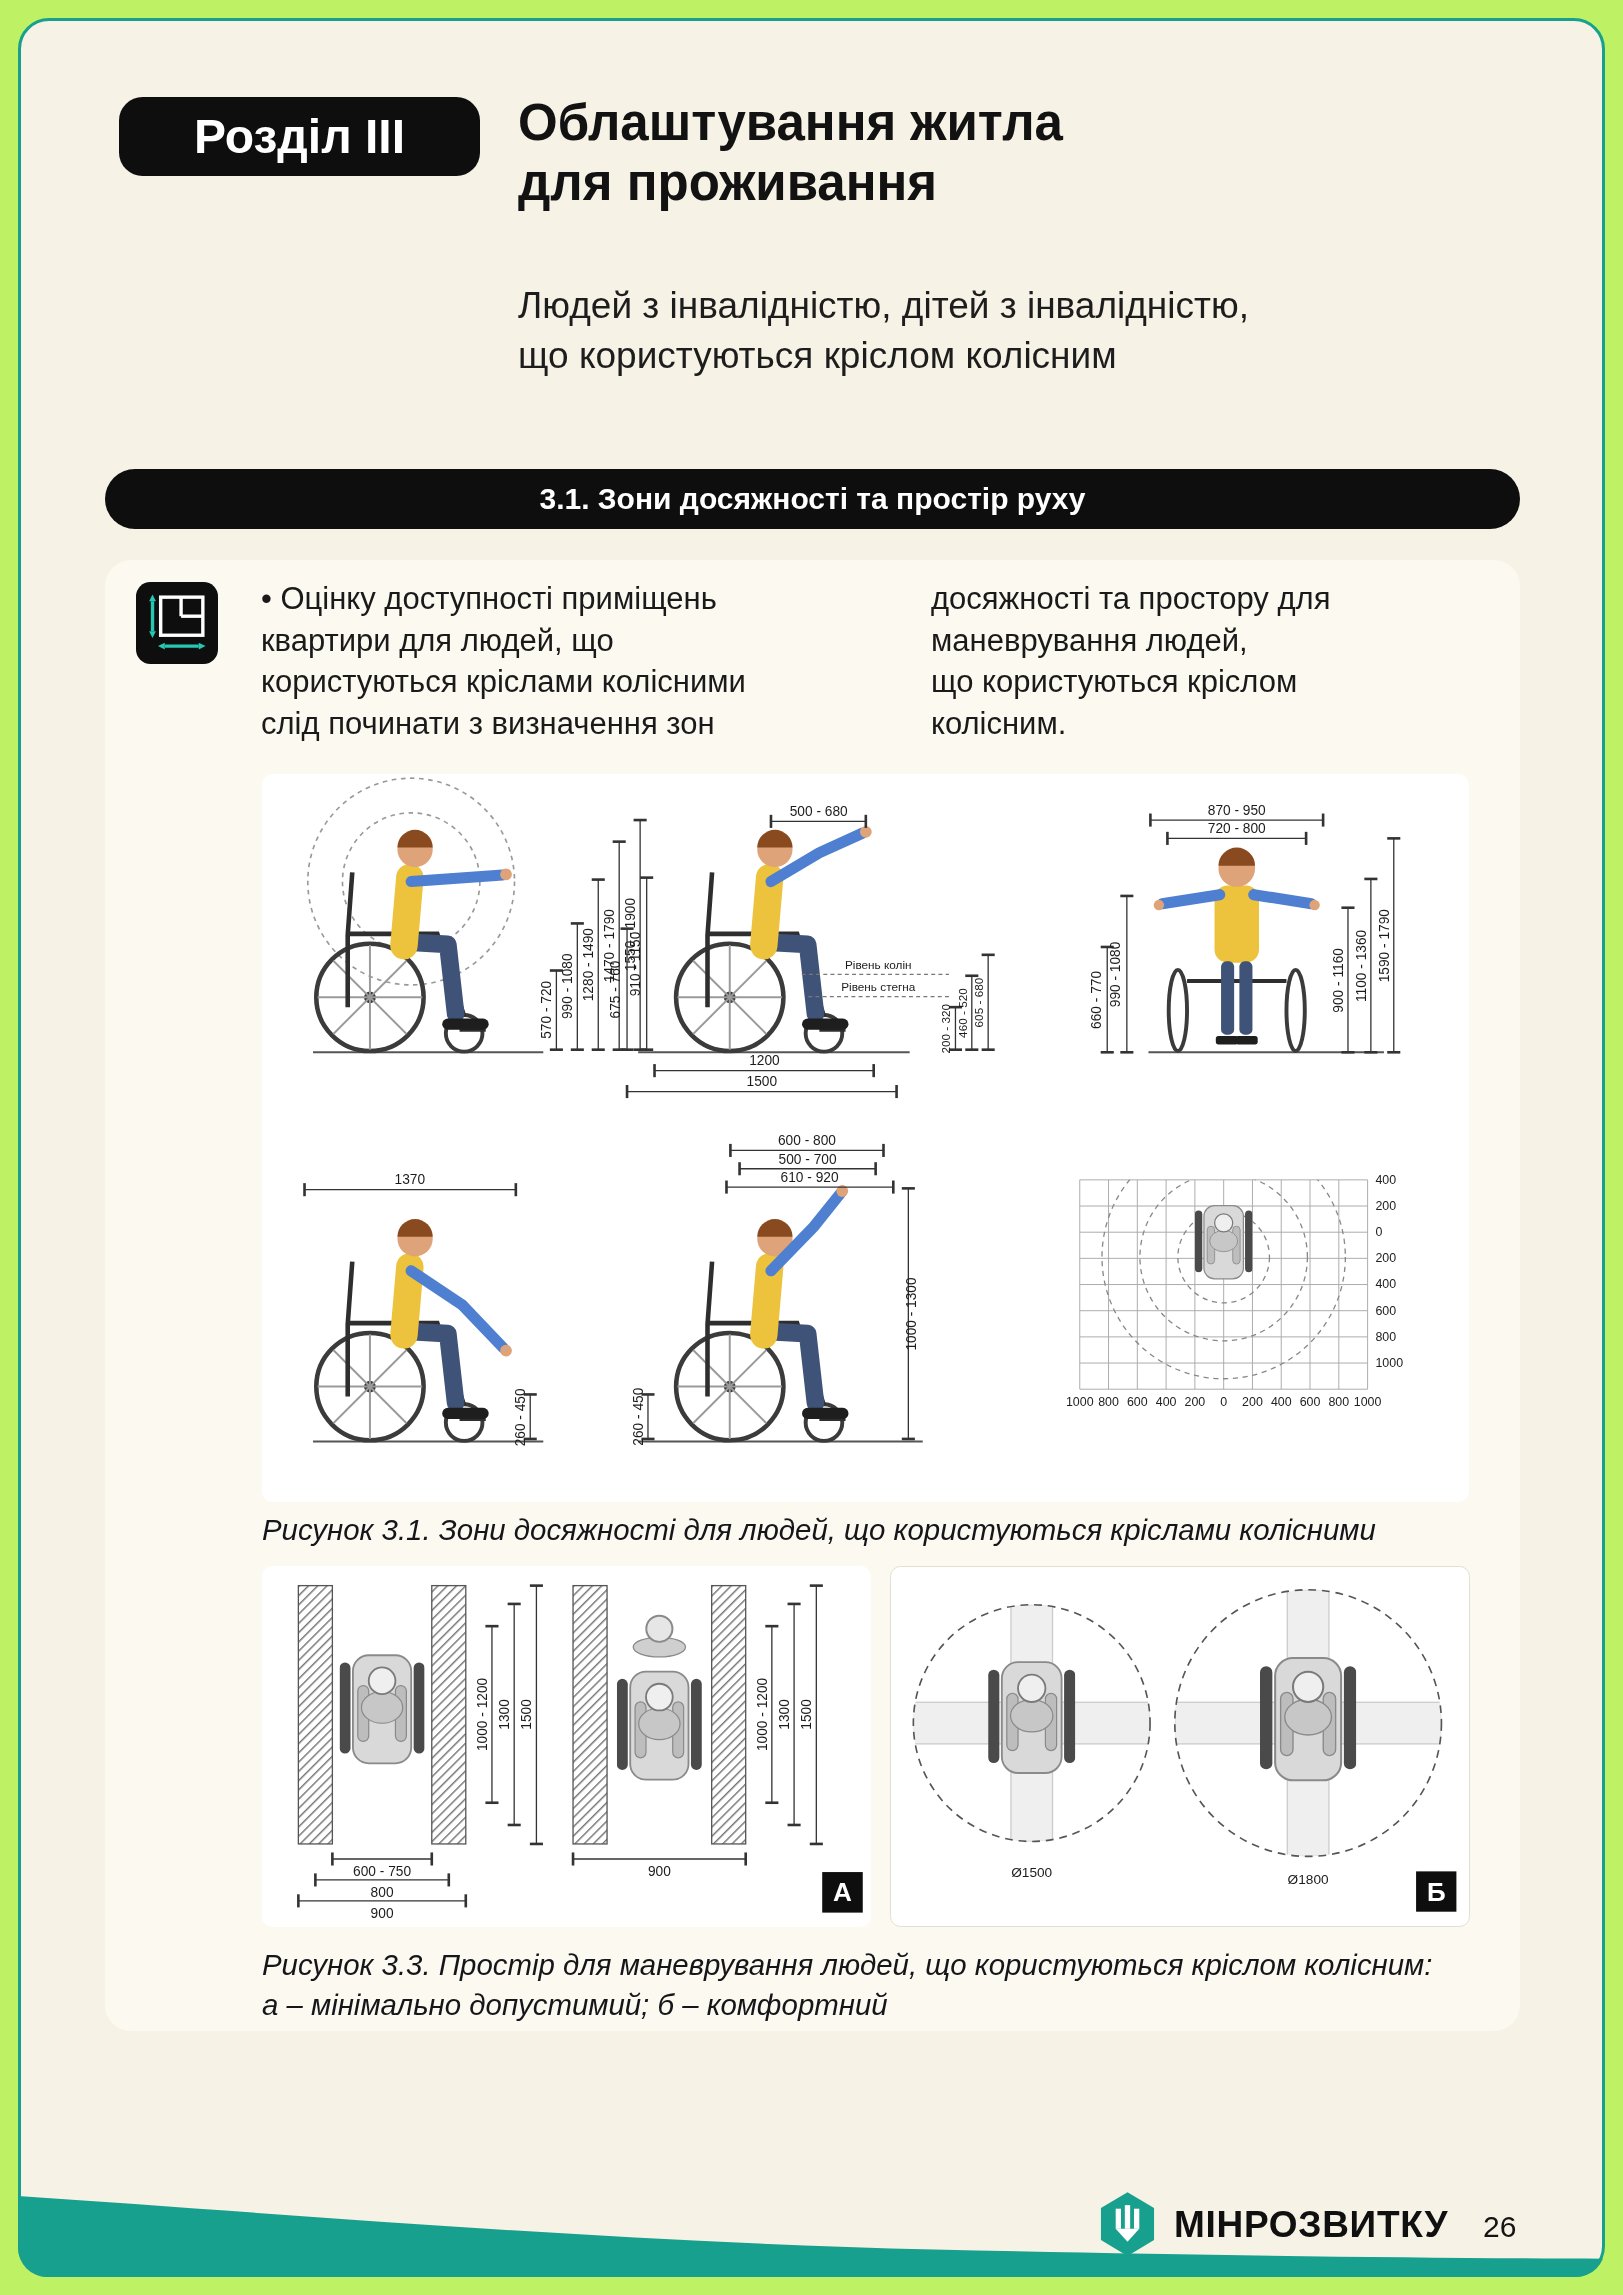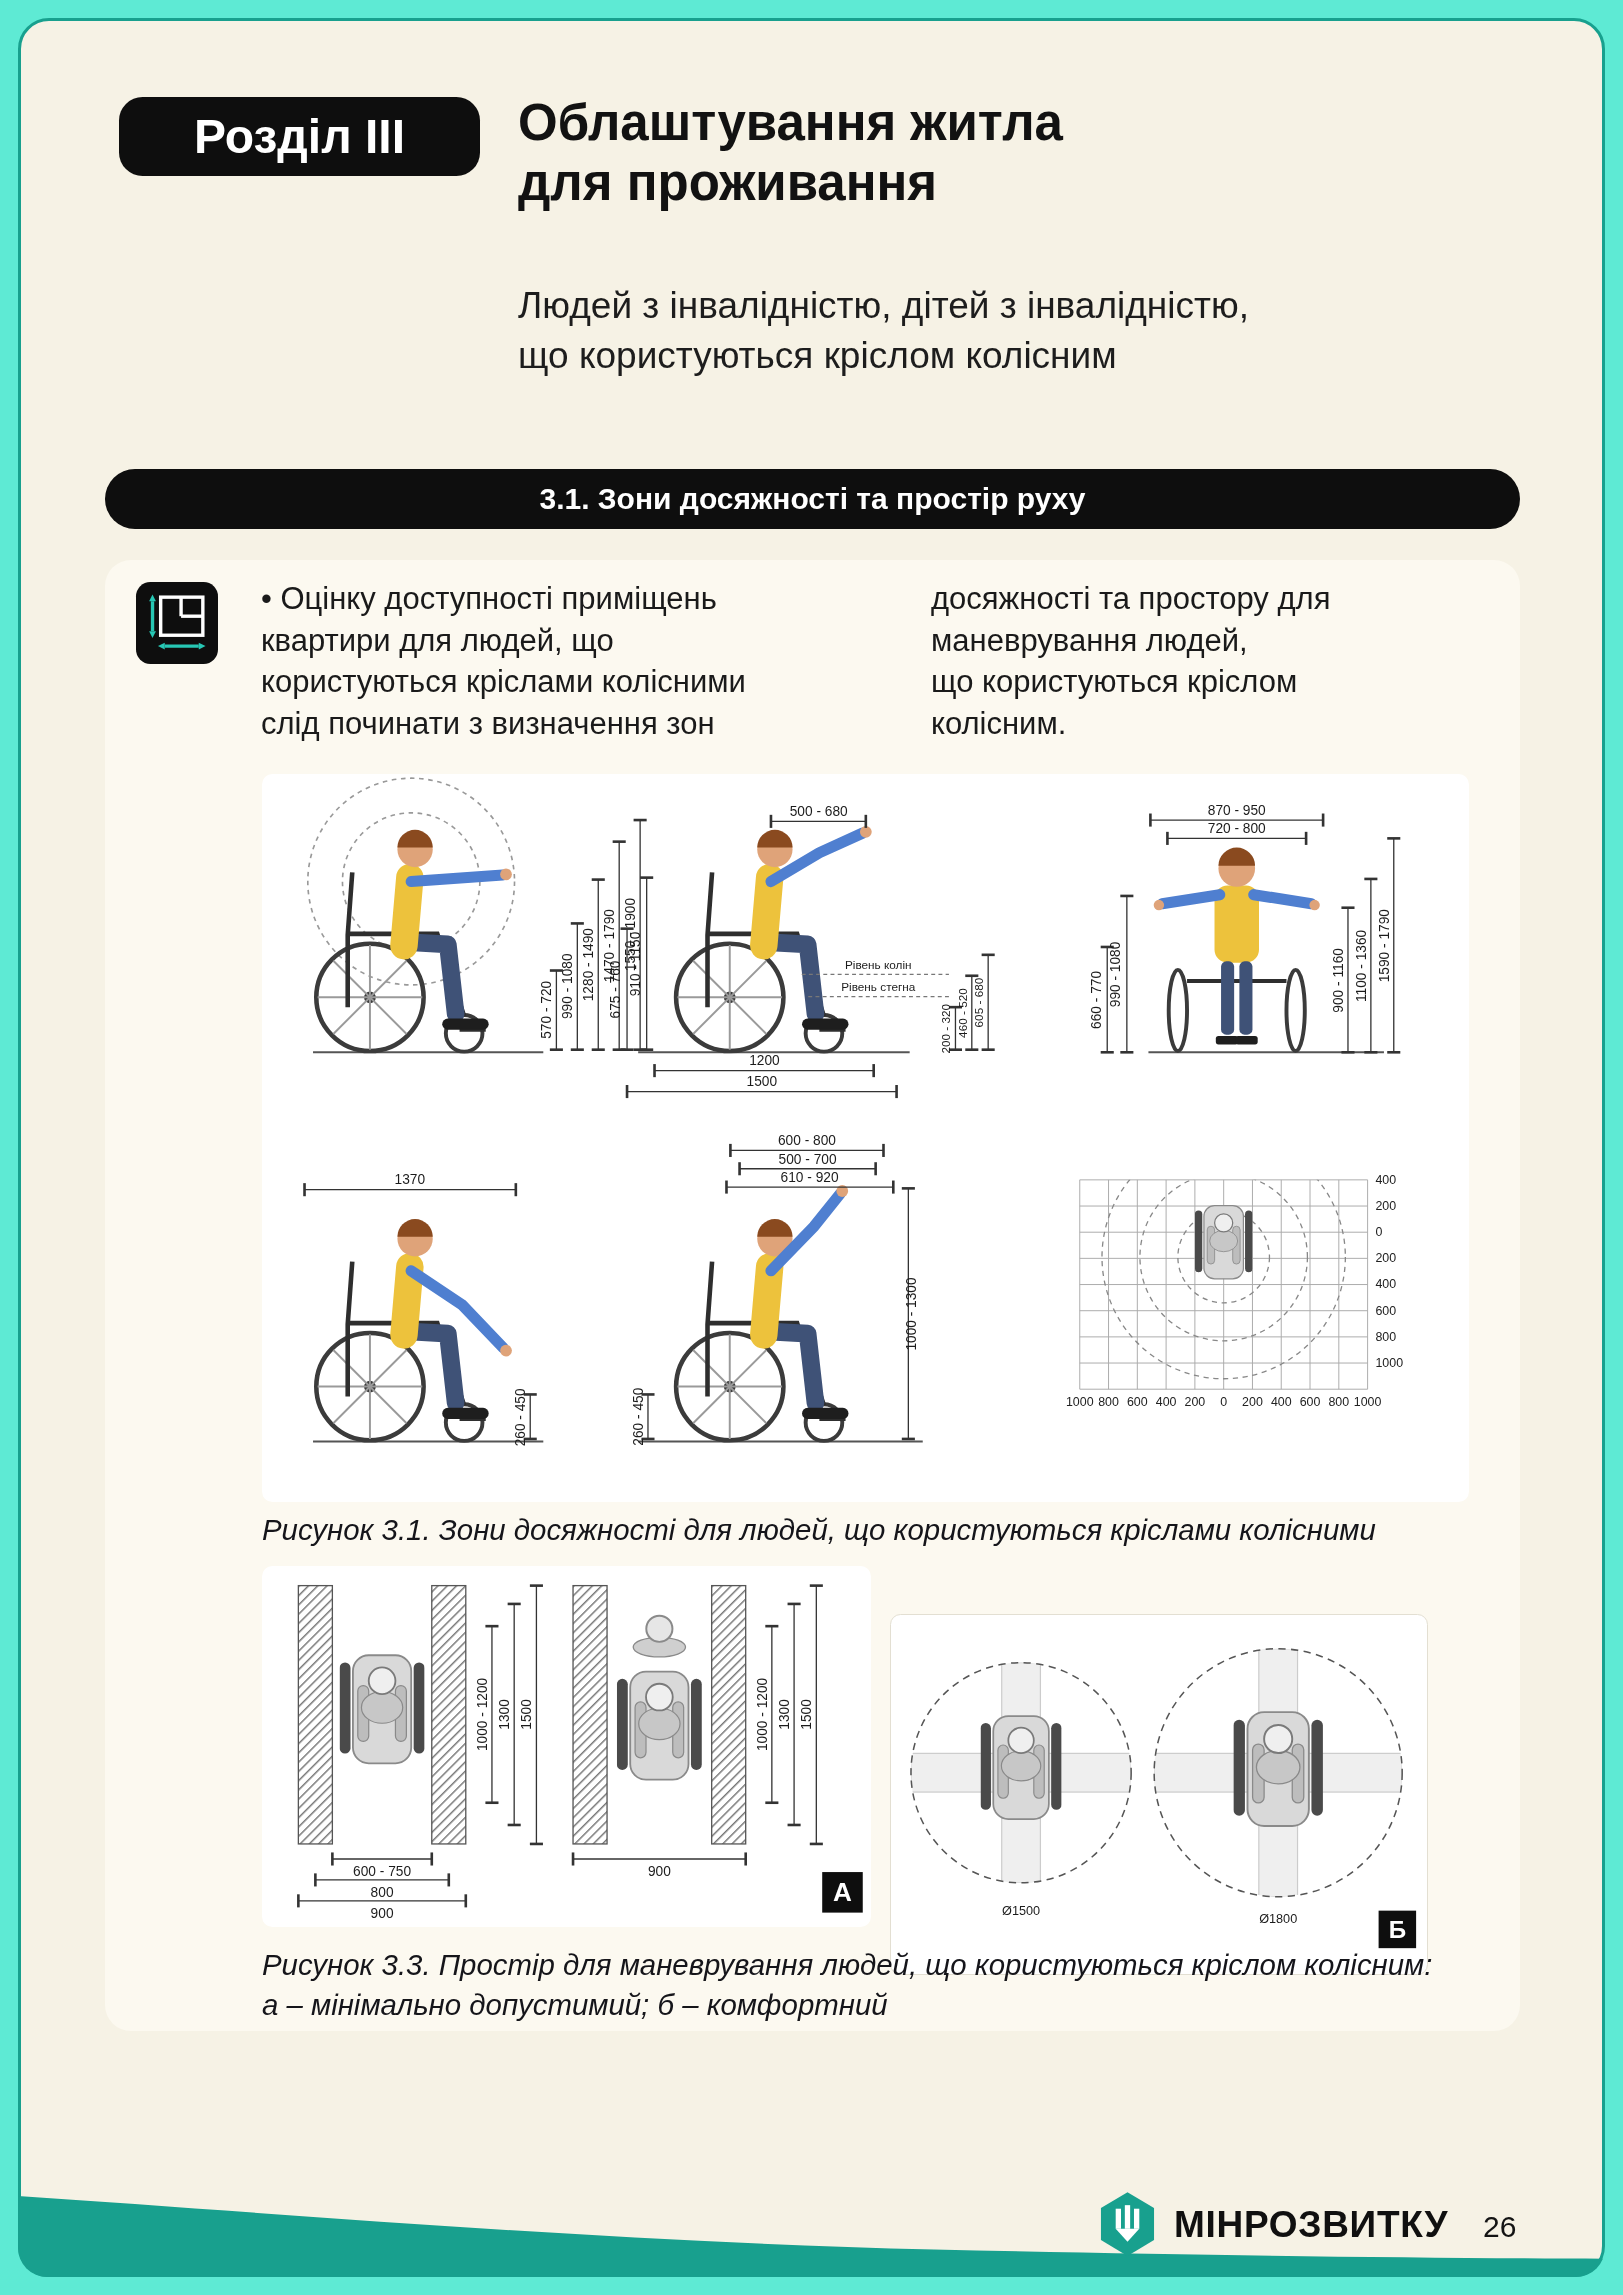--- a/index.html
+++ b/index.html
@@ -1,17 +1,17 @@
 <!DOCTYPE html>
 <html style="font-size:10.5px"><head>
 <meta charset="utf-8">
 <style>
   * { margin:0; padding:0; box-sizing:border-box; }
   body { background:#ffffff; font-family:"Liberation Sans", sans-serif; }
-  .page { position:relative; width:1623px; height:2295px; background:#5eead4; overflow:hidden; }
+  .page { position:relative; width:1623px; height:2295px; background:#bef264; overflow:hidden; }
   .frame { position:absolute; left:18.3px; top:18.3px; right:18.3px; bottom:18.3px;
            border:3.9px solid #18a08e; border-radius:31px; background:#f6f2e5; z-index:0; }
   .swoosh-wrap { position:absolute; left:18.3px; right:18.3px; bottom:18.3px; height:98px;
                  border-radius:0 0 29px 29px; overflow:hidden; z-index:1; }
   .swoosh-wrap svg { display:block; width:100%; height:100%; }
   .layer { position:absolute; inset:0; z-index:2; }
 
   .chapter-badge { position:absolute; left:119px; top:97px; width:361px; height:79px;
                    background:#0e0e0e; border-radius:23.6px; color:#fff; font-size:48px; font-weight:bold;
                    display:flex; align-items:center; justify-content:center; }
@@ -26,21 +26,21 @@
   .intro-icon { position:absolute; left:31px; top:22px; width:82px; height:82px;
                 background:#0e0e0e; border-radius:14.4px; display:flex; align-items:center; justify-content:center; }
   .intro-icon svg { width:68px; height:68px; }
   .intro-col { position:absolute; top:18.3px; font-size:31px; line-height:1.34; color:#1a1a1a; white-space:pre-line; }
   .intro-col.c1 { left:156px; width:661px; }
   .intro-col.c2 { left:826px; width:563px; }
 
   .fig-panel { position:absolute; background:#ffffff; border-radius:10.5px; }
   .fig31 { left:157px; top:208px; width:1207px; height:728px;margin-top:6px; }
   .fig33-left { left:157px; top:1006px; width:609px; height:361px; }
-  .fig33-right { left:785px; top:1054px; width:538px; height:361px; border:1.3px solid #e3dfd2; }
+  .fig33-right { left:785px; top:1006px; width:580px; height:361px; border:1.3px solid #e3dfd2; }
   .fig-panel svg { display:block; width:100%; height:100%; }
 
   .caption { position:absolute; font-size:29.4px; font-style:italic; color:#15151a; line-height:1.35; }
   .cap31 { left:157px; top:950px; }
   .cap33 { left:157px; top:1385px; }
 
   .footer-logo { position:absolute; left:1098px; top:2191px; width:59px; height:65px; }
   .brand { position:absolute; left:1174px; top:2204px; font-size:37px; font-weight:bold;
            letter-spacing:0.7px; color:#101010; }
   .page-num { position:absolute; left:1483px; top:2210px; font-size:30px; color:#141414;text-align:center; }

